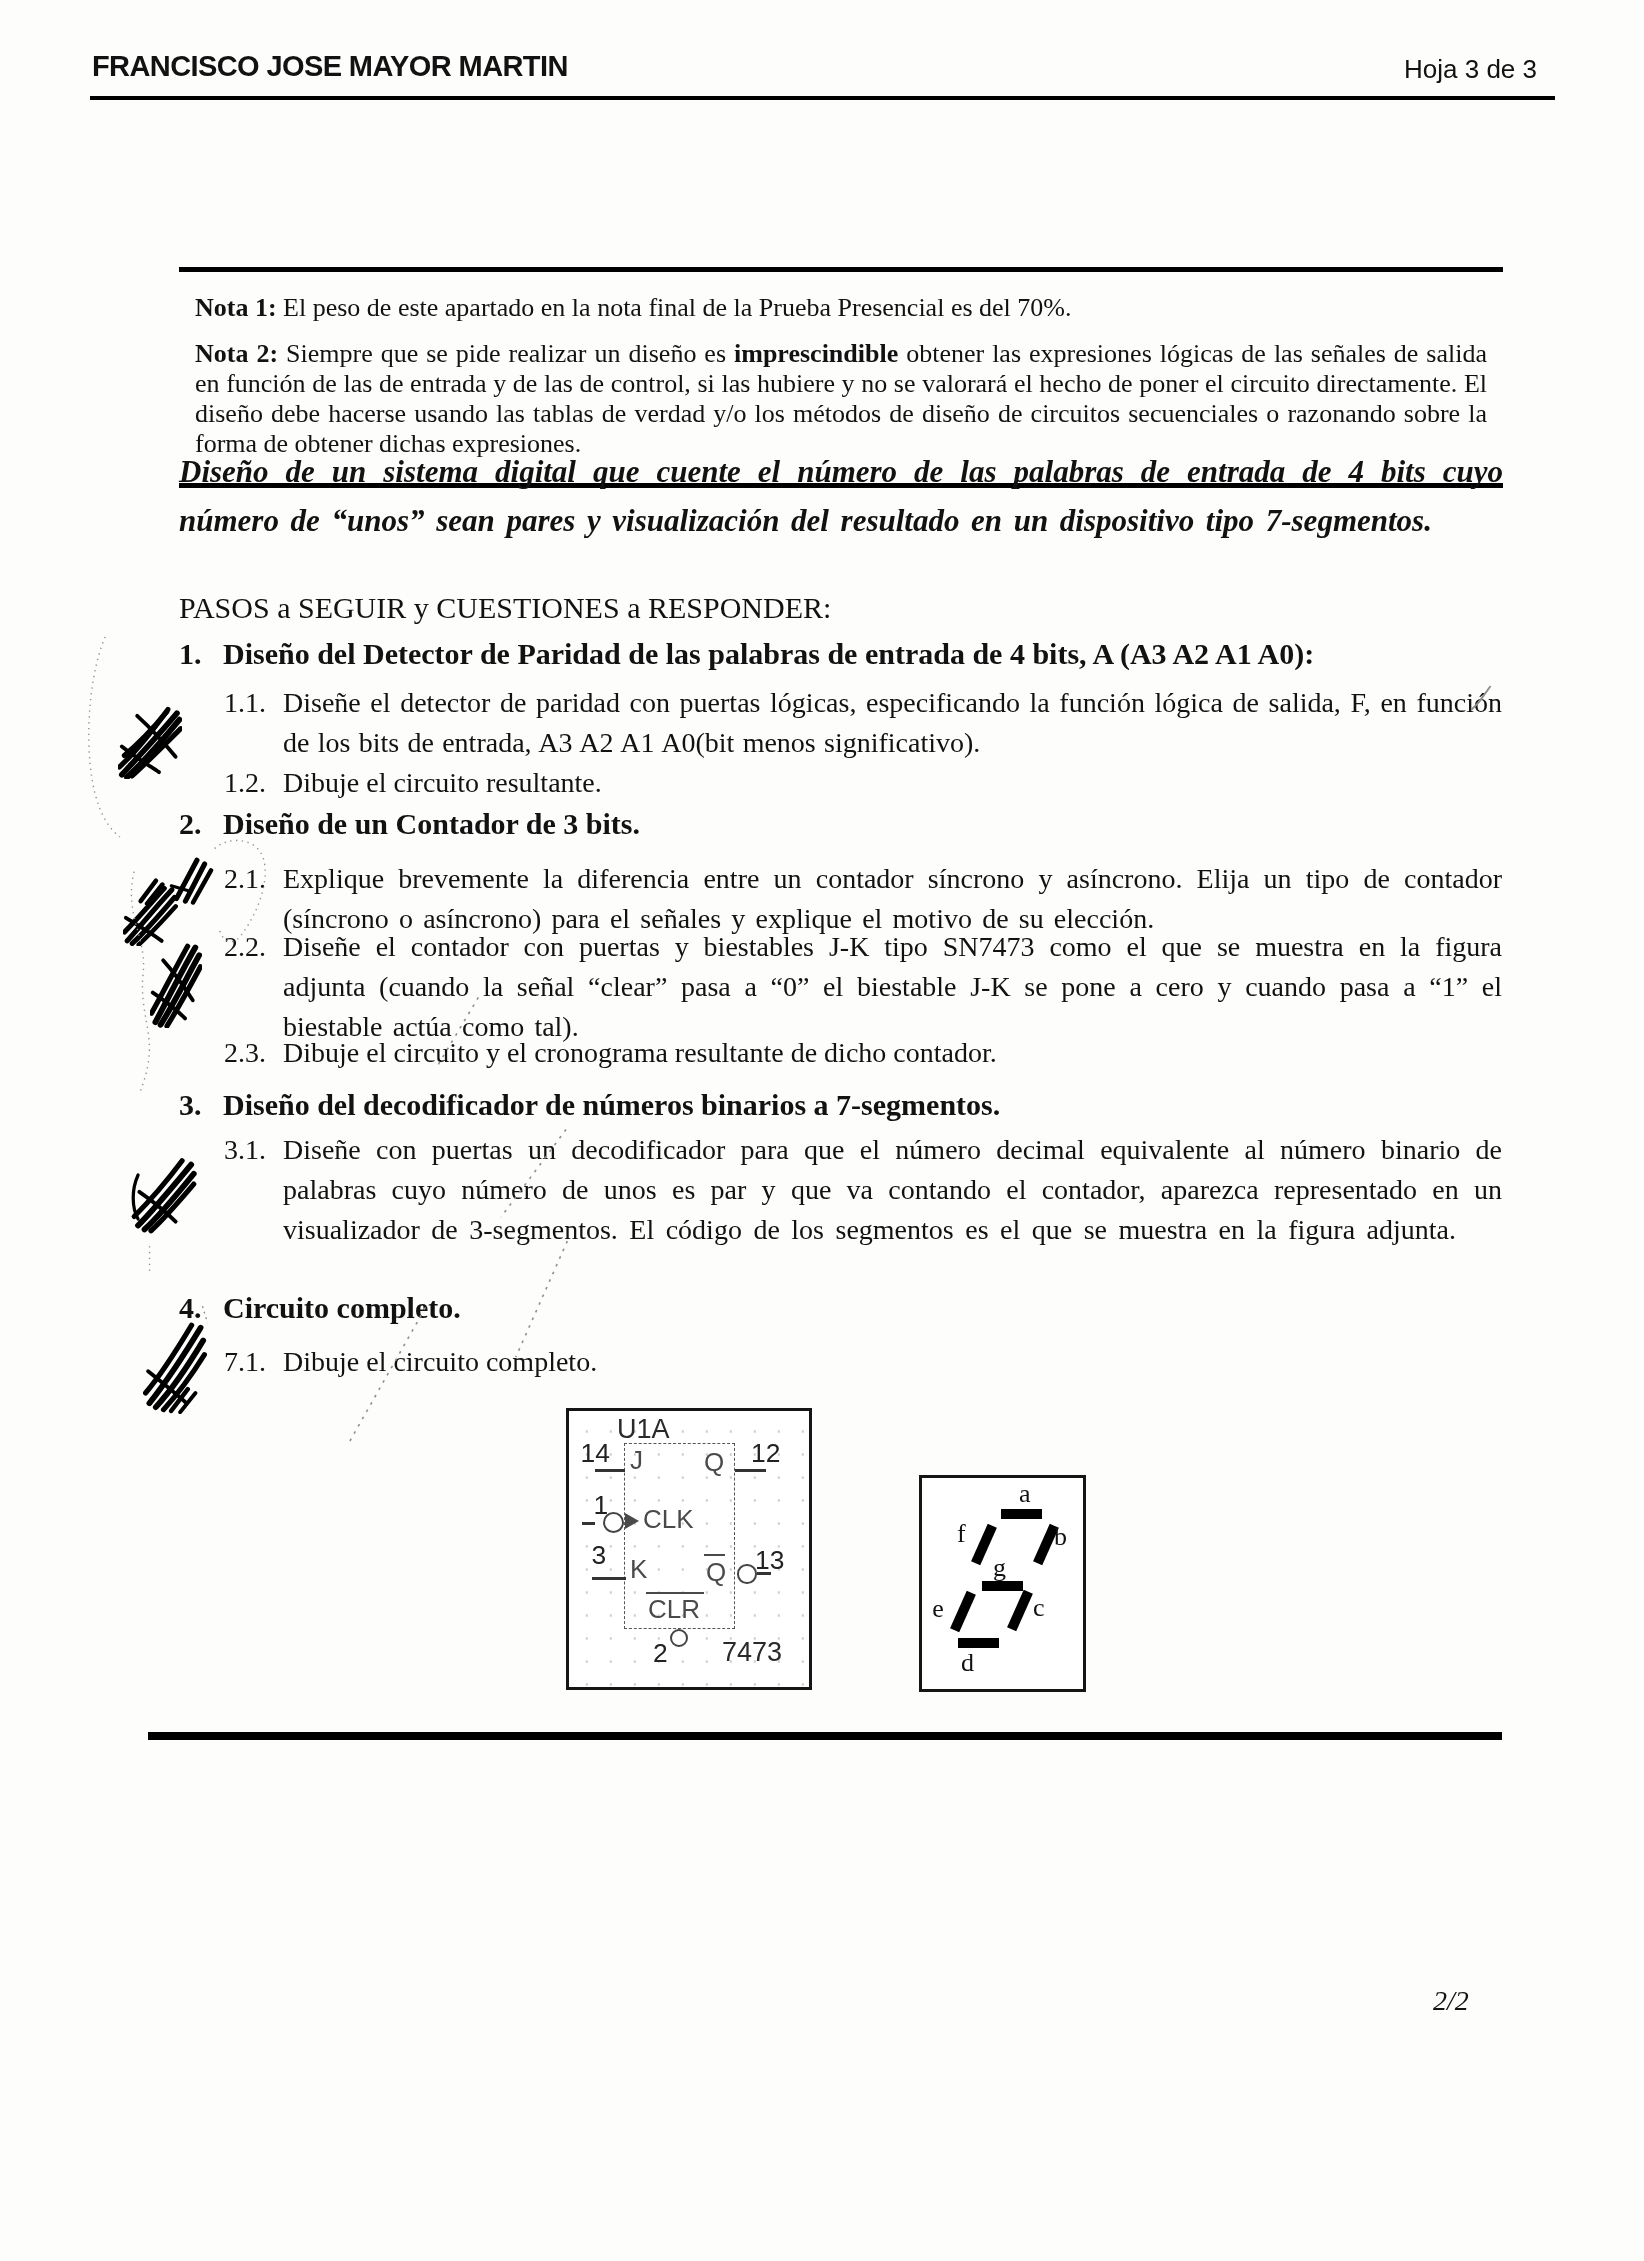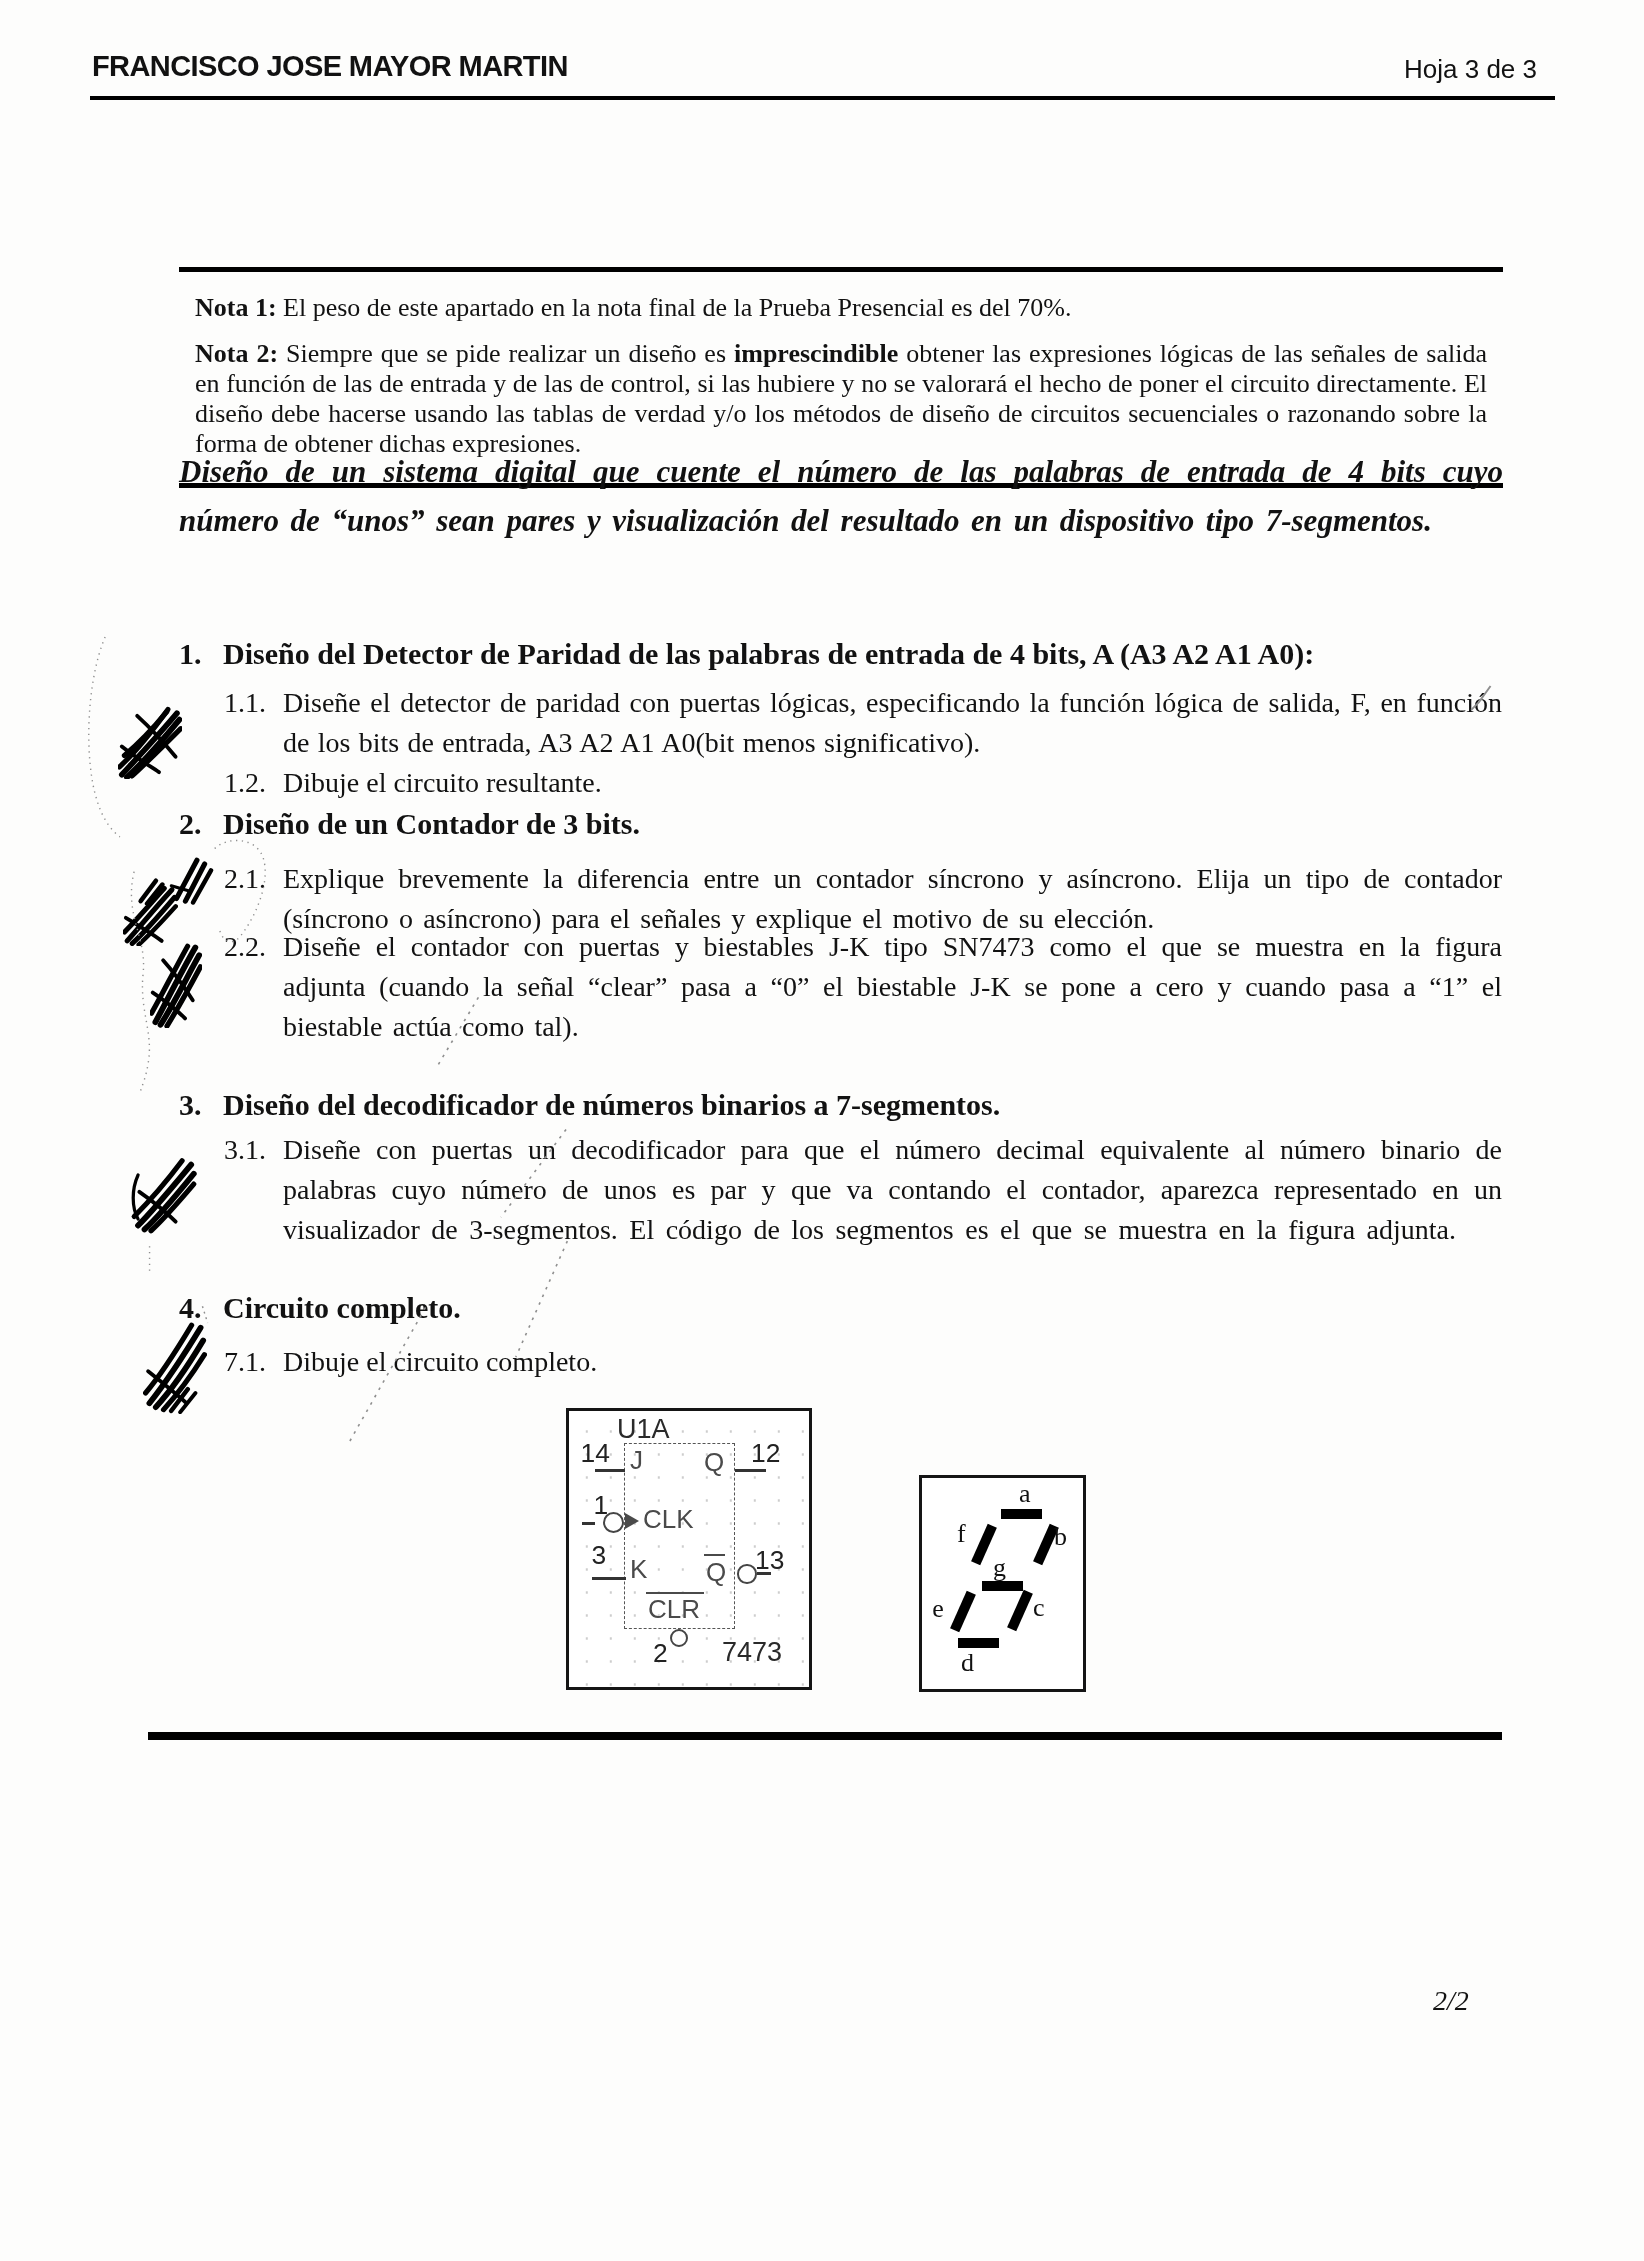--- a/index.html
+++ b/index.html
@@ -76,20 +76,21 @@
   <div class="abs hdr-name">FRANCISCO JOSE MAYOR MARTIN</div>
   <div class="abs hdr-page">Hoja 3 de 3</div>
   <div class="abs hdr-rule"></div>
 
   <div class="abs notes">
     <p><span class="nlabel">Nota 1:</span><span> El peso de este apartado en la nota final de la Prueba Presencial es del 70%.</span></p>
     <p><span class="nlabel">Nota 2:</span><span> Siempre que se pide realizar un diseño es </span><span class="nlabel">imprescindible</span><span> obtener las expresiones lógicas de las señales de salida en función de las de entrada y de las de control, si las hubiere y no se valorará el hecho de poner el circuito directamente. El diseño debe hacerse usando las tablas de verdad y/o los métodos de diseño de circuitos secuenciales o razonando sobre la forma de obtener dichas expresiones.</span></p>
   </div>
 
   <div class="abs prob">Diseño de un sistema digital que cuente el número de las palabras de entrada de 4 bits cuyo número de “unos” sean pares y visualización del resultado en un dispositivo tipo 7-segmentos.</div>
+  <div class="abs pasos">PASOS a SEGUIR y CUESTIONES a RESPONDER:</div>
 
   <div class="item-h" style="top:634px">
     <span class="n">1.</span>
     <span class="t">Diseño del Detector de Paridad de las palabras de entrada de 4 bits, A (A3 A2 A1 A0):</span>
   </div>
   <div class="sub ws2" style="top:683px">
     <span class="n">1.1.</span>
     <span class="t">Diseñe el detector de paridad con puertas lógicas, especificando la función lógica de salida, F, en función de los bits de entrada, A3 A2 A1 A0(bit menos significativo).</span>
   </div>
   <div class="sub" style="top:763px">
@@ -101,20 +102,24 @@
     <span class="n">2.</span>
     <span class="t">Diseño de un Contador de 3 bits.</span>
   </div>
   <div class="sub ws5" style="top:859px">
     <span class="n">2.1.</span>
     <span class="t">Explique brevemente la diferencia entre un contador síncrono y asíncrono. Elija un tipo de contador (síncrono o asíncrono) para el señales y explique el motivo de su elección.</span>
   </div>
   <div class="sub ws5" style="top:927px">
     <span class="n">2.2.</span>
     <span class="t">Diseñe el contador con puertas y biestables J-K tipo SN7473 como el que se muestra en la figura adjunta (cuando la señal “clear” pasa a “0” el biestable J-K se pone a cero y cuando pasa a “1” el biestable actúa como tal).</span>
+  </div>
+  <div class="sub" style="top:1033px">
+    <span class="n">2.3.</span>
+    <span class="t" style="text-align:left">Dibuje el circuito y el cronograma resultante de dicho contador.</span>
   </div>
 
   <div class="item-h" style="top:1085px">
     <span class="n">3.</span>
     <span class="t">Diseño del decodificador de números binarios a 7-segmentos.</span>
   </div>
   <div class="sub ws7" style="top:1130px">
     <span class="n">3.1.</span>
     <span class="t">Diseñe con puertas un decodificador para que el número decimal equivalente al número binario de palabras cuyo número de unos es par y que va contando el contador, aparezca representado en un visualizador de 3-segmentos. El código de los segmentos es el que se muestra en la figura adjunta.</span>
   </div>

